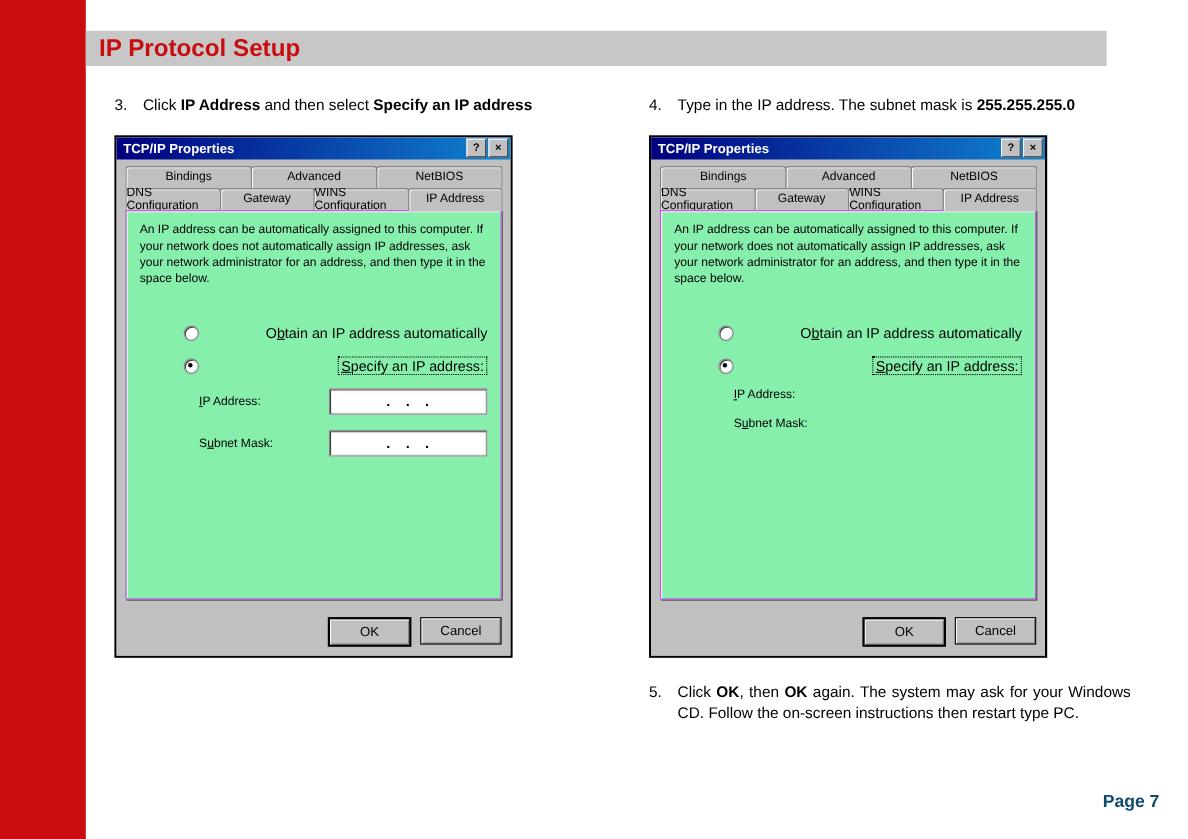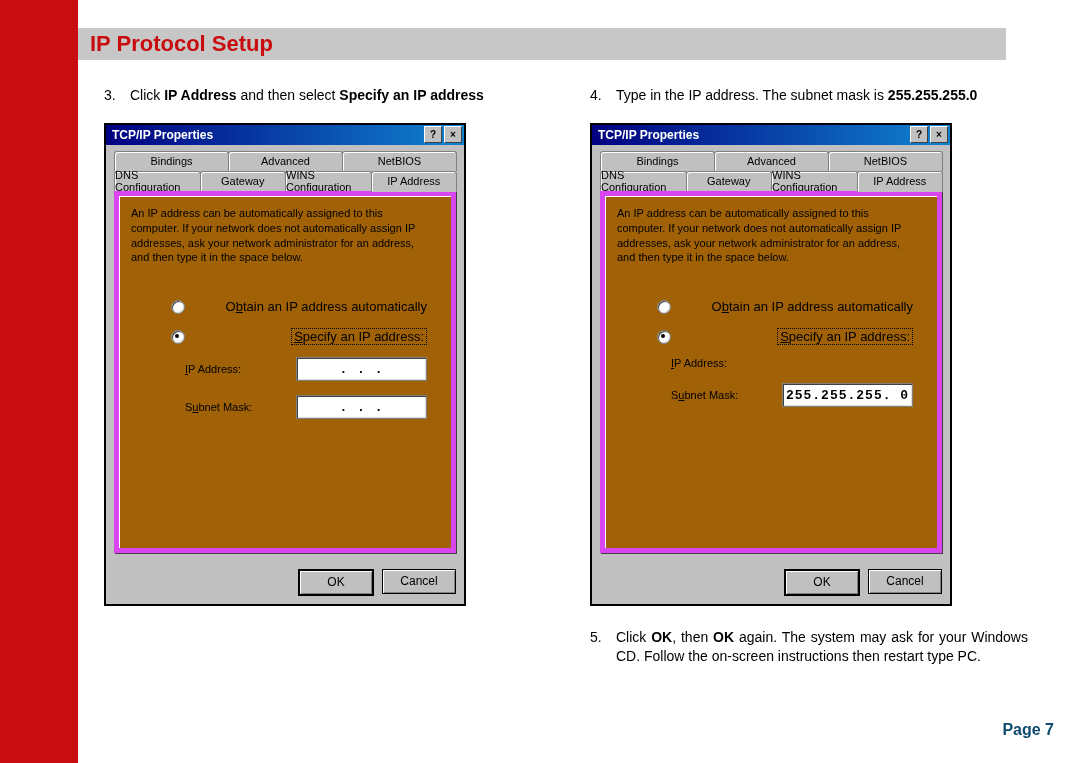--- a/index.html
+++ b/index.html
@@ -94,24 +94,24 @@
   }
   .tab.active {
     background: #c0c0c0;
     position: relative;
     z-index: 5;
     border-bottom: 1px solid #c0c0c0;
     margin-bottom: -1px;
   }
   .tab.back { position: relative; z-index: 1; }
   .tab-panel {
-    border: 5px solid #d946ef;
+    border: 1px solid #d946ef;
     box-shadow: inset 1px 1px 0 #fff, 1px 1px 0 #404040;
-    background: #a16207;
-    padding: 10px 24px 12px 12px;
+    background: #86efac;
+    padding: 10px 12px 12px 12px;
     min-height: 330px;
     position: relative;
   }
   .info-text { font-size: 11px; line-height: 1.35; }
   .radio-row {
     display: flex; align-items: center;
     margin-left: 40px;
     font-size: 13px;
     justify-content: space-between;
   }
@@ -294,21 +294,20 @@
             <div class="radio-row">
               <span class="radio checked"></span>
               <span class="dotted-sel"><span></span><span class="u">S</span><span>pecify an IP address:</span></span>
             </div>
             <div class="fields">
               <div class="field-row">
                 <span class="field-label"><span></span><span class="u">I</span><span>P Address:</span></span>
               </div>
               <div class="field-row">
                 <span class="field-label"><span>S</span><span class="u">u</span><span>bnet Mask:</span></span>
-                <span class="ip-box">255.255.255. 0</span>
               </div>
             </div>
           </div>
         </div>
         <div class="dlg-buttons">
           <div class="win-btn default">OK</div>
           <div class="win-btn">Cancel</div>
         </div>
       </div>
     </div>

